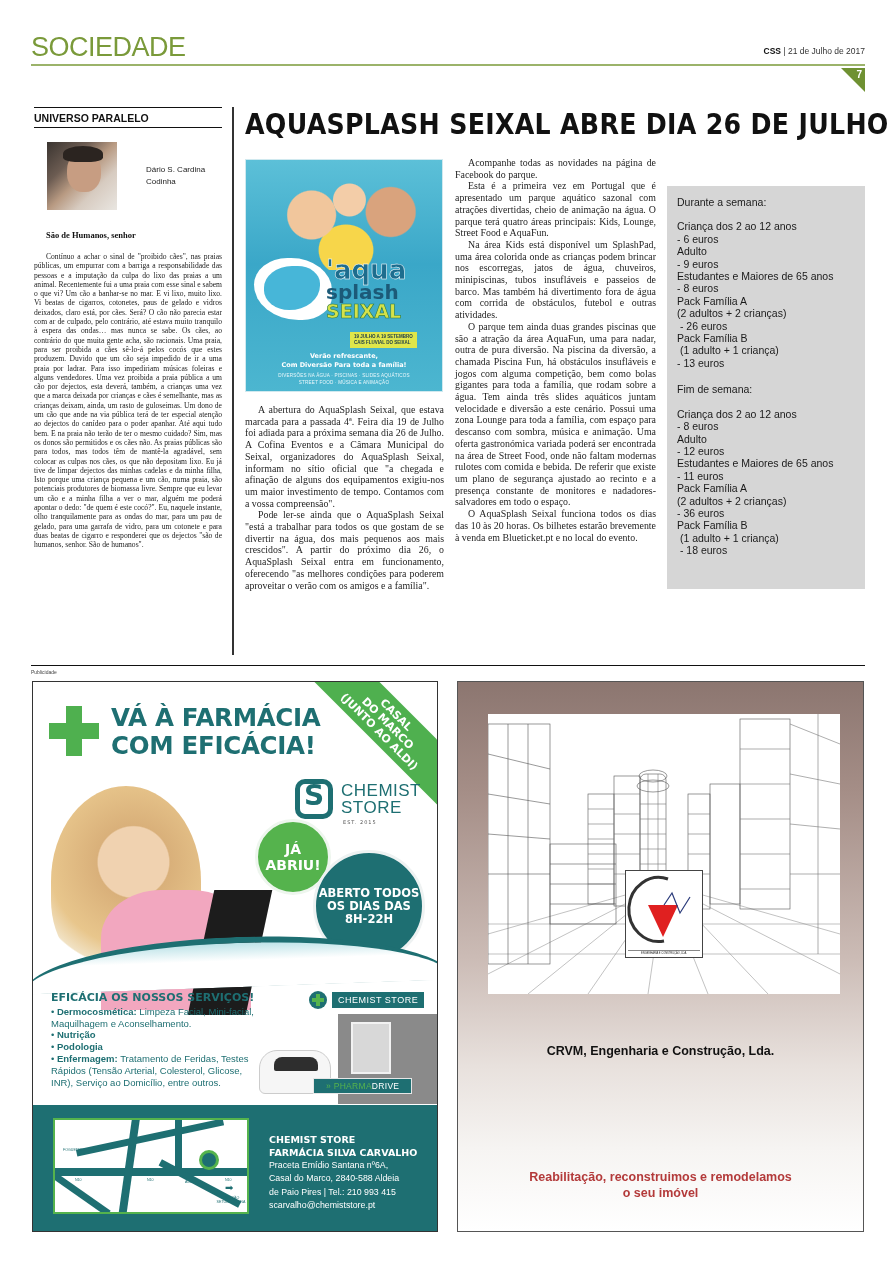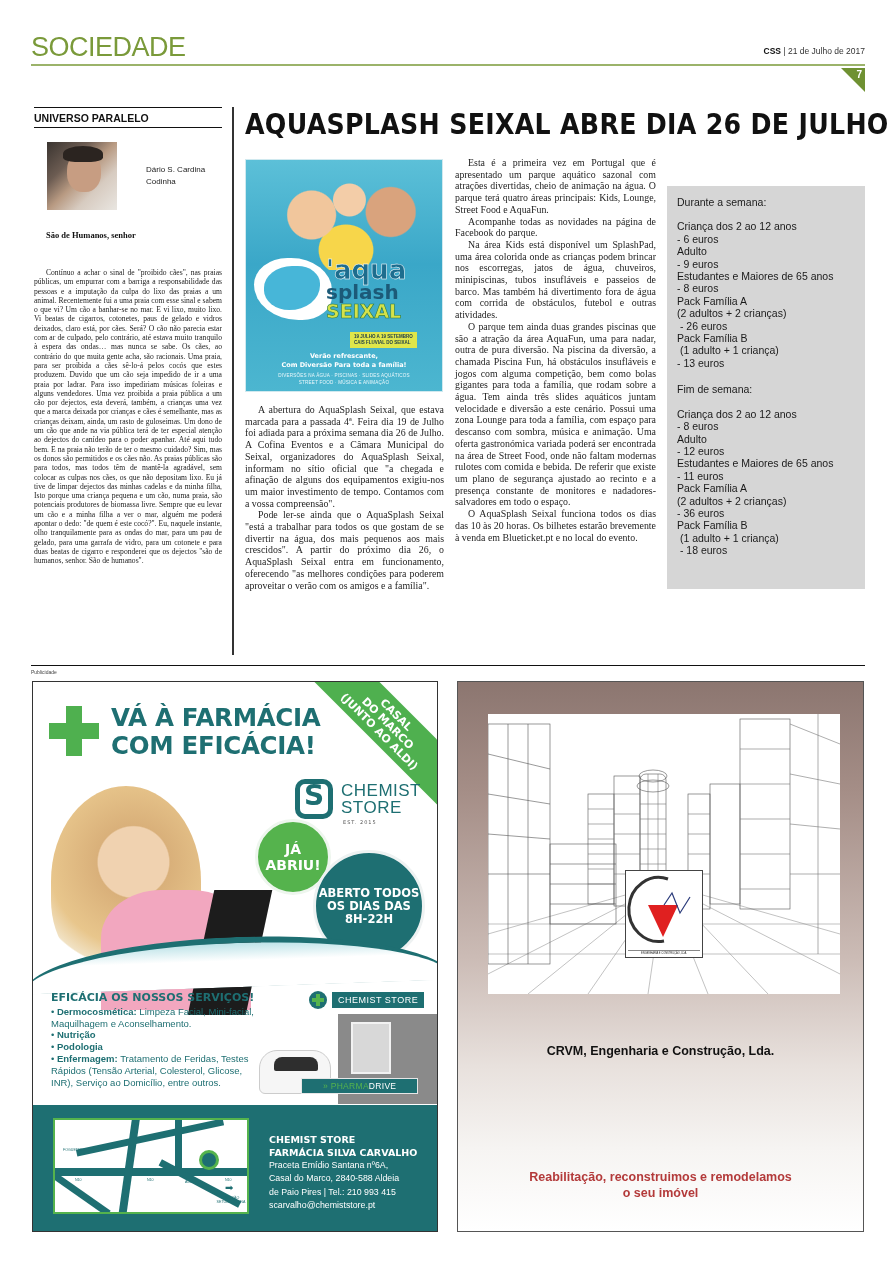--- a/index.html
+++ b/index.html
@@ -18,21 +18,21 @@
   
   .col-left { position: absolute; left: 34px; top: 107px; width: 188px; }
   .col-left .kicker-rule-top { height: 1px; background: #111; width: 188px; margin-bottom: 2px; }
   .col-left .kicker { font-family: "Liberation Sans", sans-serif; font-weight: 700; font-size: 10.5px; color: #111; padding: 2px 0 3px 0; border-bottom: 1px solid #111; }
   .author-row { display: flex; align-items: center; margin-top: 14px; margin-left: 13px; }
   .author-photo { width: 70px; height: 68px; background: linear-gradient(135deg,#3a3430 0%,#6c5c52 30%,#b89a82 50%,#d7cbc0 70%,#e9e6e1 100%); position: relative; overflow: hidden; }
   .author-photo::before { content: ""; position: absolute; left: 20px; top: 10px; width: 34px; height: 40px; border-radius: 45%; background: #c79d82; }
   .author-photo::after { content: ""; position: absolute; left: 16px; top: 4px; width: 40px; height: 16px; border-radius: 50% 50% 30% 30%; background: #2b2420; }
   .author-name { margin-left: 29px; font-family: "Liberation Sans", sans-serif; font-size: 8px; color: #222; line-height: 12px; }
   .opinion-title { margin-top: 20px; margin-left: 12px; font-weight: 700; font-size: 8.5px; color: #111; }
-  .opinion-body { margin-top: 28px; font-size: 7.6px; line-height: 9.3px; text-align: justify; color: #222; text-indent: 12px; }
+  .opinion-body { margin-top: 12px; font-size: 7.6px; line-height: 9.3px; text-align: justify; color: #222; text-indent: 12px; }
 
   .vrule { position: absolute; left: 232px; top: 107px; width: 2px; height: 548px; background: #333; }
 
   
   .headline { position: absolute; left: 245px; top: 108px; font-family: "DejaVu Sans", sans-serif; font-weight: 700; font-size: 27.5px; color: #111; letter-spacing: 0.3px; transform: scaleX(0.92); transform-origin: left; white-space: nowrap; }
 
   .poster { position: absolute; left: 245px; top: 159px; width: 198px; height: 233px; background: linear-gradient(180deg,#5cc0d8 0%,#3aa7c8 45%,#4cb6d0 100%); overflow: hidden; border: 1px solid #d0e9ef; }
   .poster .people { position: absolute; left: 14px; top: 10px; width: 172px; height: 100px; border-radius: 50% 50% 30% 30%; background: radial-gradient(circle at 30% 45%, #f1c69c 0 18%, transparent 19%), radial-gradient(circle at 52% 30%, #f3cda8 0 14%, transparent 15%), radial-gradient(circle at 76% 42%, #d9a37d 0 17%, transparent 18%), radial-gradient(ellipse at 50% 80%, #f7d64a 0 22%, transparent 23%); }
   .poster .splash { position: absolute; left: 8px; top: 98px; width: 78px; height: 62px; background: #ffffff; border-radius: 45% 55% 40% 60%; }
   .poster .splash::after { content: ""; position: absolute; left: 10px; top: 8px; width: 56px; height: 44px; background: #47b6d8; border-radius: 50% 40% 55% 45%; }
@@ -81,21 +81,21 @@
   .ad-pharma .services b { font-weight: 700; }
   .ad-pharma .chem-tag { position: absolute; left: 276px; top: 309px; display: flex; align-items: center; }
   .ad-pharma .chem-tag .plus { width: 18px; height: 18px; border-radius: 50%; background: #1e6f72; position: relative; margin-right: 5px; }
   .ad-pharma .chem-tag .plus::before { content: ""; position: absolute; left: 7px; top: 3px; width: 4px; height: 12px; background: #55b34d; }
   .ad-pharma .chem-tag .plus::after { content: ""; position: absolute; left: 3px; top: 7px; width: 12px; height: 4px; background: #55b34d; }
   .ad-pharma .chem-tag .label { background: #1e6f72; color: #fff; font-size: 9px; padding: 3px 6px; font-family: "Liberation Sans", sans-serif; letter-spacing: 0.5px; }
   .ad-pharma .store-front { position: absolute; left: 305px; top: 332px; width: 101px; height: 90px; background: #8a8a8a; }
   .ad-pharma .store-window { position: absolute; left: 318px; top: 340px; width: 40px; height: 52px; background: #d8d8d8; border: 2px solid #f2f2f2; }
   .ad-pharma .car { position: absolute; left: 226px; top: 368px; width: 72px; height: 44px; background: #f6f6f6; border-radius: 18px 18px 6px 6px; border: 1px solid #ccc; }
   .ad-pharma .car::before { content: ""; position: absolute; left: 14px; top: 6px; width: 44px; height: 14px; background: #2e2e2e; border-radius: 8px 8px 2px 2px; }
-  .ad-pharma .pharmadrive { position: absolute; left: 268px; top: 396px; background: #1e6f72; border: 1px solid #e6e6e6; color: #fff; font-family: "Liberation Sans", sans-serif; font-size: 8.5px; padding: 2px 21px; letter-spacing: 0.3px; }
+  .ad-pharma .pharmadrive { position: absolute; left: 280px; top: 396px; background: #1e6f72; border: 1px solid #e6e6e6; color: #fff; font-family: "Liberation Sans", sans-serif; font-size: 8.5px; padding: 2px 12px; letter-spacing: 0.3px; }
   .ad-pharma .pharmadrive .g { color: #55b34d; }
   .ad-pharma .footer-band { position: absolute; left: 0; right: 0; top: 423px; height: 128px; background: #1e6f72; }
   .ad-pharma .map { position: absolute; left: 20px; top: 436px; width: 196px; height: 96px; background: #ffffff; border: 2px solid #55b34d; overflow: hidden; }
   .ad-pharma .map .road { position: absolute; background: #1e6f72; }
   .ad-pharma .map .pin { position: absolute; left: 144px; top: 30px; width: 20px; height: 20px; border-radius: 50%; background: #1e6f72; border: 3px solid #55b34d; }
   .ad-pharma .map .lbl { position: absolute; font-family: "Liberation Sans", sans-serif; font-size: 3.6px; color: #1e6f72; }
   .ad-pharma .map .arrow { position: absolute; left: 170px; top: 62px; font-size: 10px; color: #1e6f72; }
   .ad-pharma .store-info { position: absolute; left: 236px; top: 451px; color: #ffffff; font-family: "Liberation Sans", sans-serif; font-size: 8.8px; line-height: 13.4px; }
   .ad-pharma .store-info .n1, .ad-pharma .store-info .n2 { font-family: "DejaVu Sans", sans-serif; font-weight: 700; font-size: 9.5px; line-height: 13px; }
 
@@ -162,22 +162,22 @@
     <div>STREET FOOD · MÚSICA E ANIMAÇÃO</div>
   </div>
 </div>
 
 <div class="col-text col-mid-a">
   <p>A abertura do AquaSplash Seixal, que estava marcada para a passada 4ª. Feira dia 19 de Julho foi adiada para a próxima semana dia 26 de Julho. A Cofina Eventos e a Câmara Municipal do Seixal, organizadores do AquaSplash Seixal, informam no sítio oficial que "a chegada e afinação de alguns dos equipamentos exigiu-nos um maior investimento de tempo. Contamos com a vossa compreensão".</p>
   <p>Pode ler-se ainda que o AquaSplash Seixal "está a trabalhar para todos os que gostam de se divertir na água, dos mais pequenos aos mais crescidos". A partir do próximo dia 26, o AquaSplash Seixal entra em funcionamento, oferecendo "as melhores condições para poderem aproveitar o verão com os amigos e a família".</p>
 </div>
 
 <div class="col-text col-mid-b">
+  <p>Acompanhe todas as novidades na página de Facebook do parque.</p>
   <p>Esta é a primeira vez em Portugal que é apresentado um parque aquático sazonal com atrações divertidas, cheio de animação na água. O parque terá quatro áreas principais: Kids, Lounge, Street Food e AquaFun.</p>
-  <p>Acompanhe todas as novidades na página de Facebook do parque.</p>
   <p>Na área Kids está disponível um SplashPad, uma área colorida onde as crianças podem brincar nos escorregas, jatos de água, chuveiros, minipiscinas, tubos insufláveis e passeios de barco. Mas também há divertimento fora de água com corrida de obstáculos, futebol e outras atividades.</p>
   <p>O parque tem ainda duas grandes piscinas que são a atração da área AquaFun, uma para nadar, outra de pura diversão. Na piscina da diversão, a chamada Piscina Fun, há obstáculos insufláveis e jogos com alguma competição, bem como bolas gigantes para toda a família, que rodam sobre a água. Tem ainda três slides aquáticos juntam velocidade e diversão a este cenário. Possui uma zona Lounge para toda a família, com espaço para descanso com sombra, música e animação. Uma oferta gastronómica variada poderá ser encontrada na área de Street Food, onde não faltam modernas rulotes com comida e bebida. De referir que existe um plano de segurança ajustado ao recinto e a presença constante de monitores e nadadores-salvadores em todo o espaço.</p>
   <p>O AquaSplash Seixal funciona todos os dias das 10 às 20 horas. Os bilhetes estarão brevemente à venda em Blueticket.pt e no local do evento.</p>
 </div>
 
 <div class="price-box">
   <div class="block-title">Durante a semana:</div>
   <div>
     <div>Criança dos 2 ao 12 anos</div>
     <div>- 6 euros</div>

